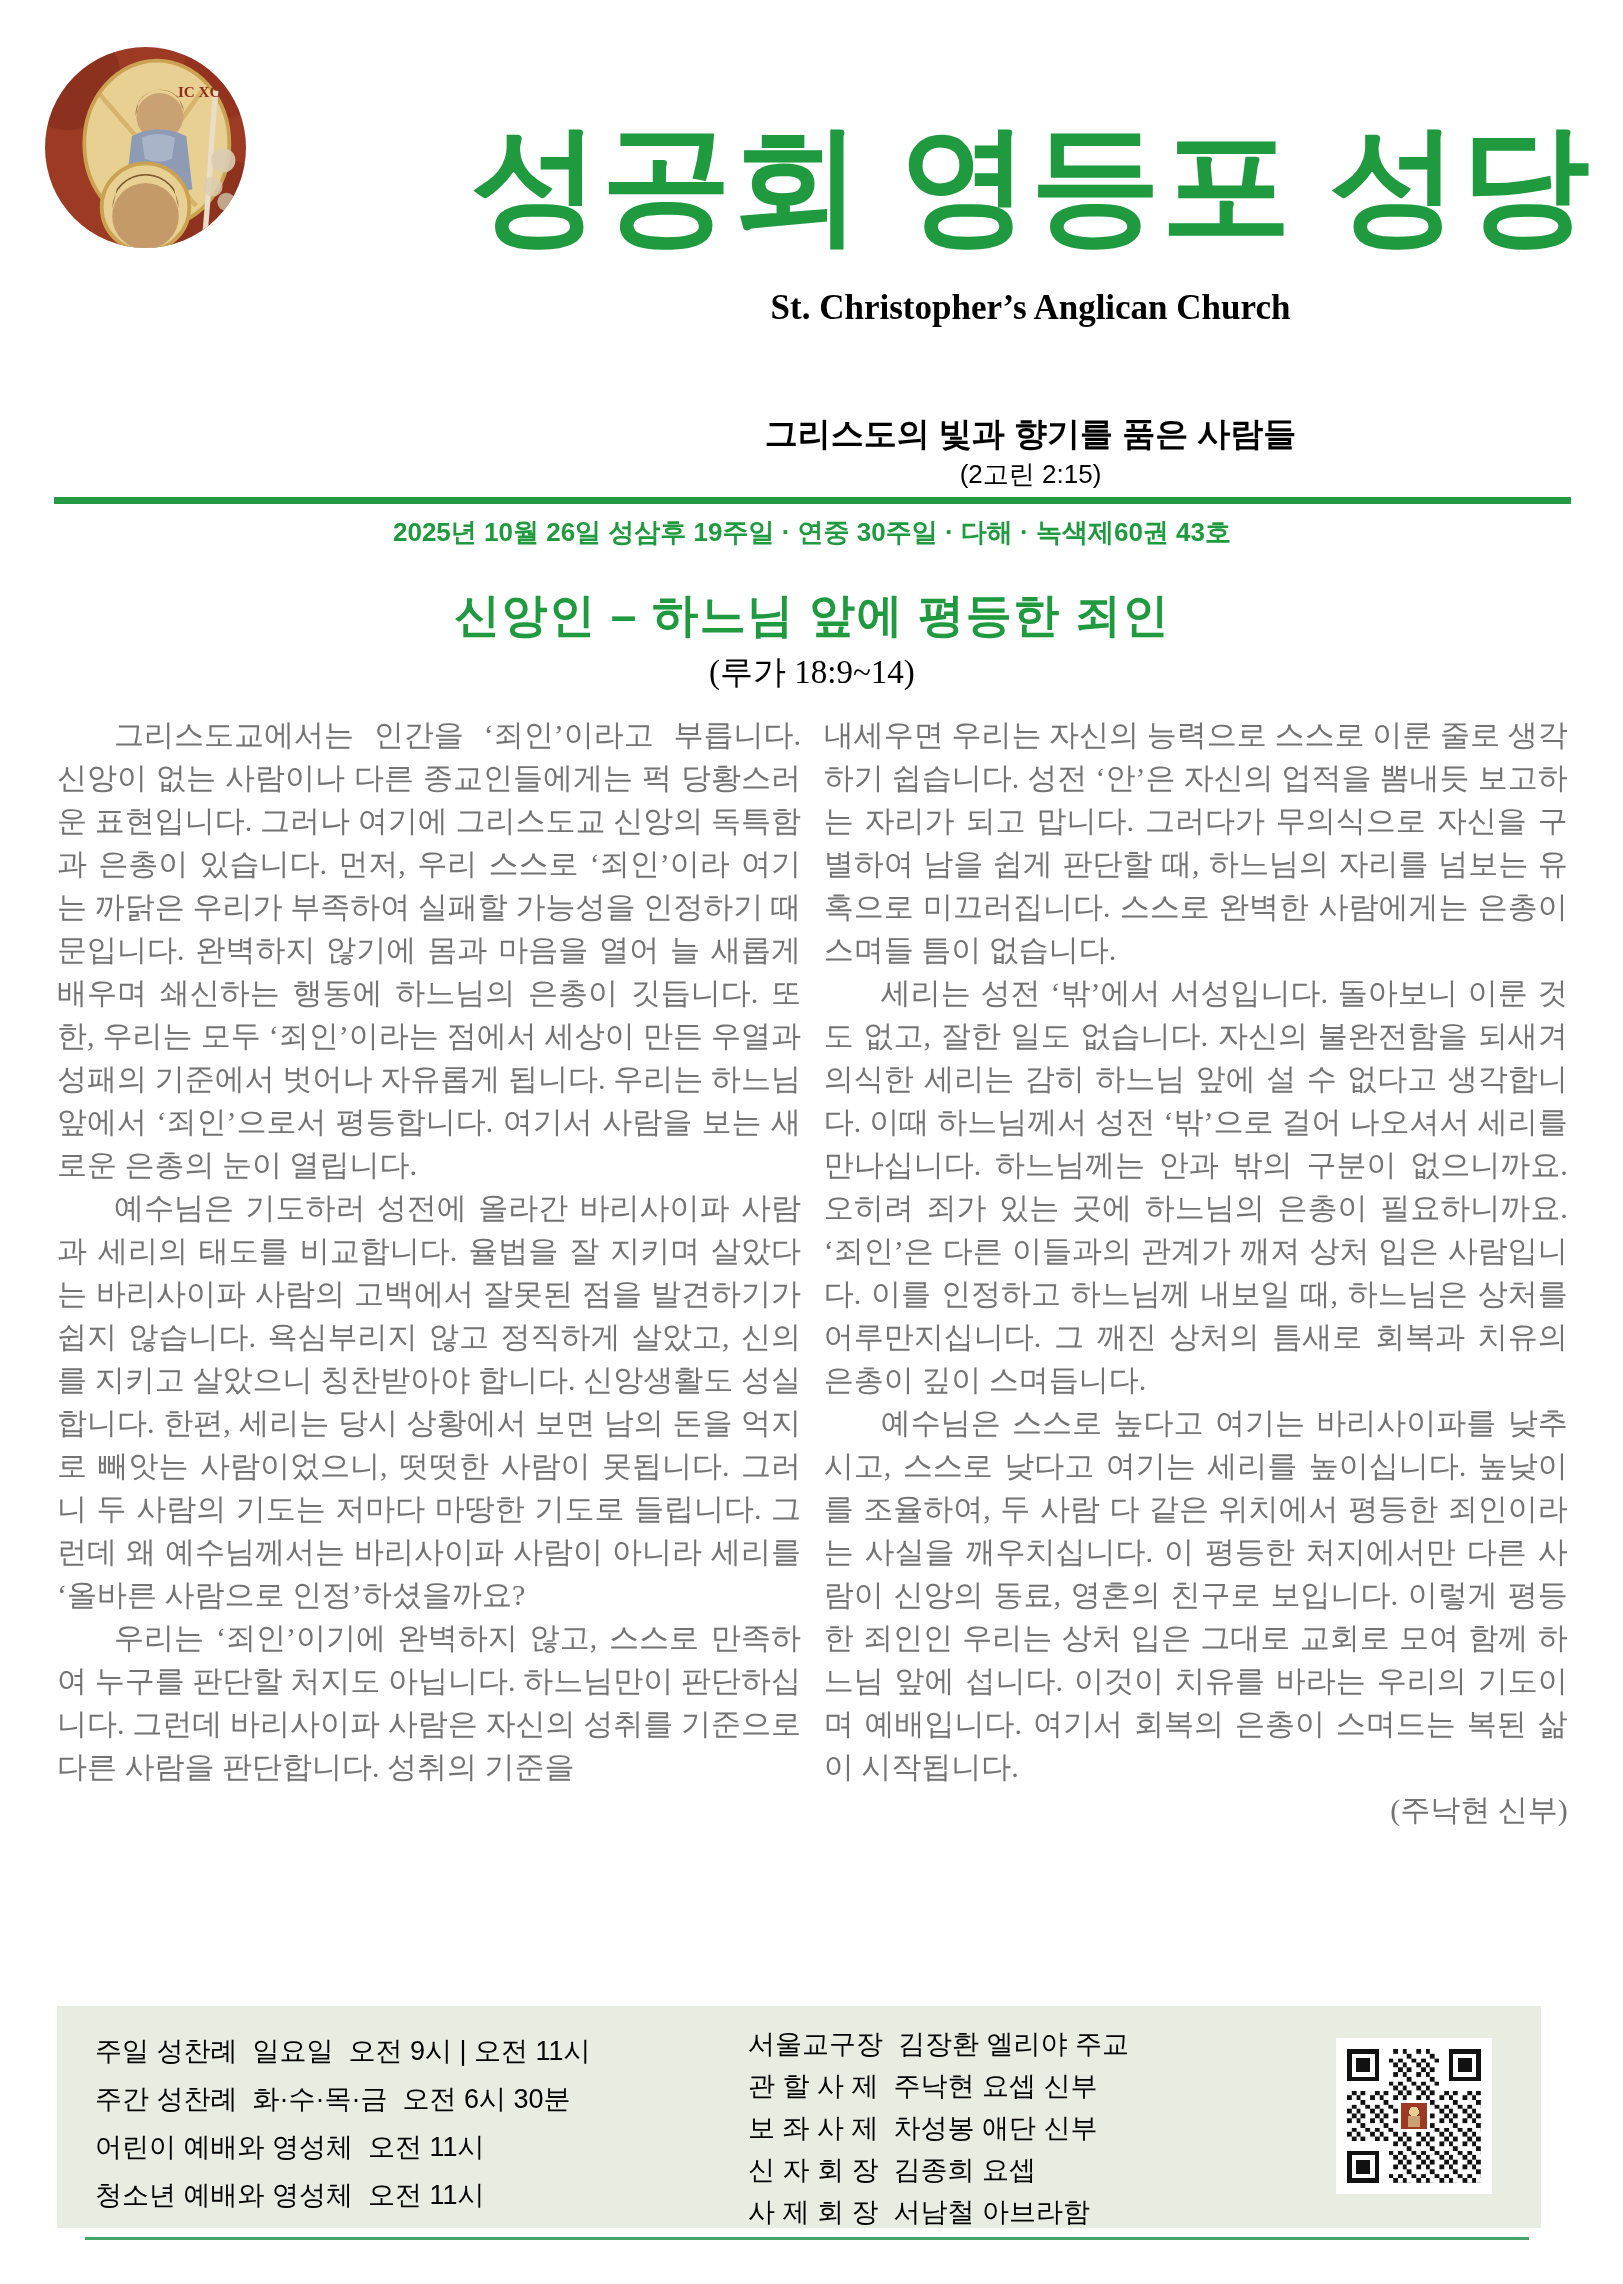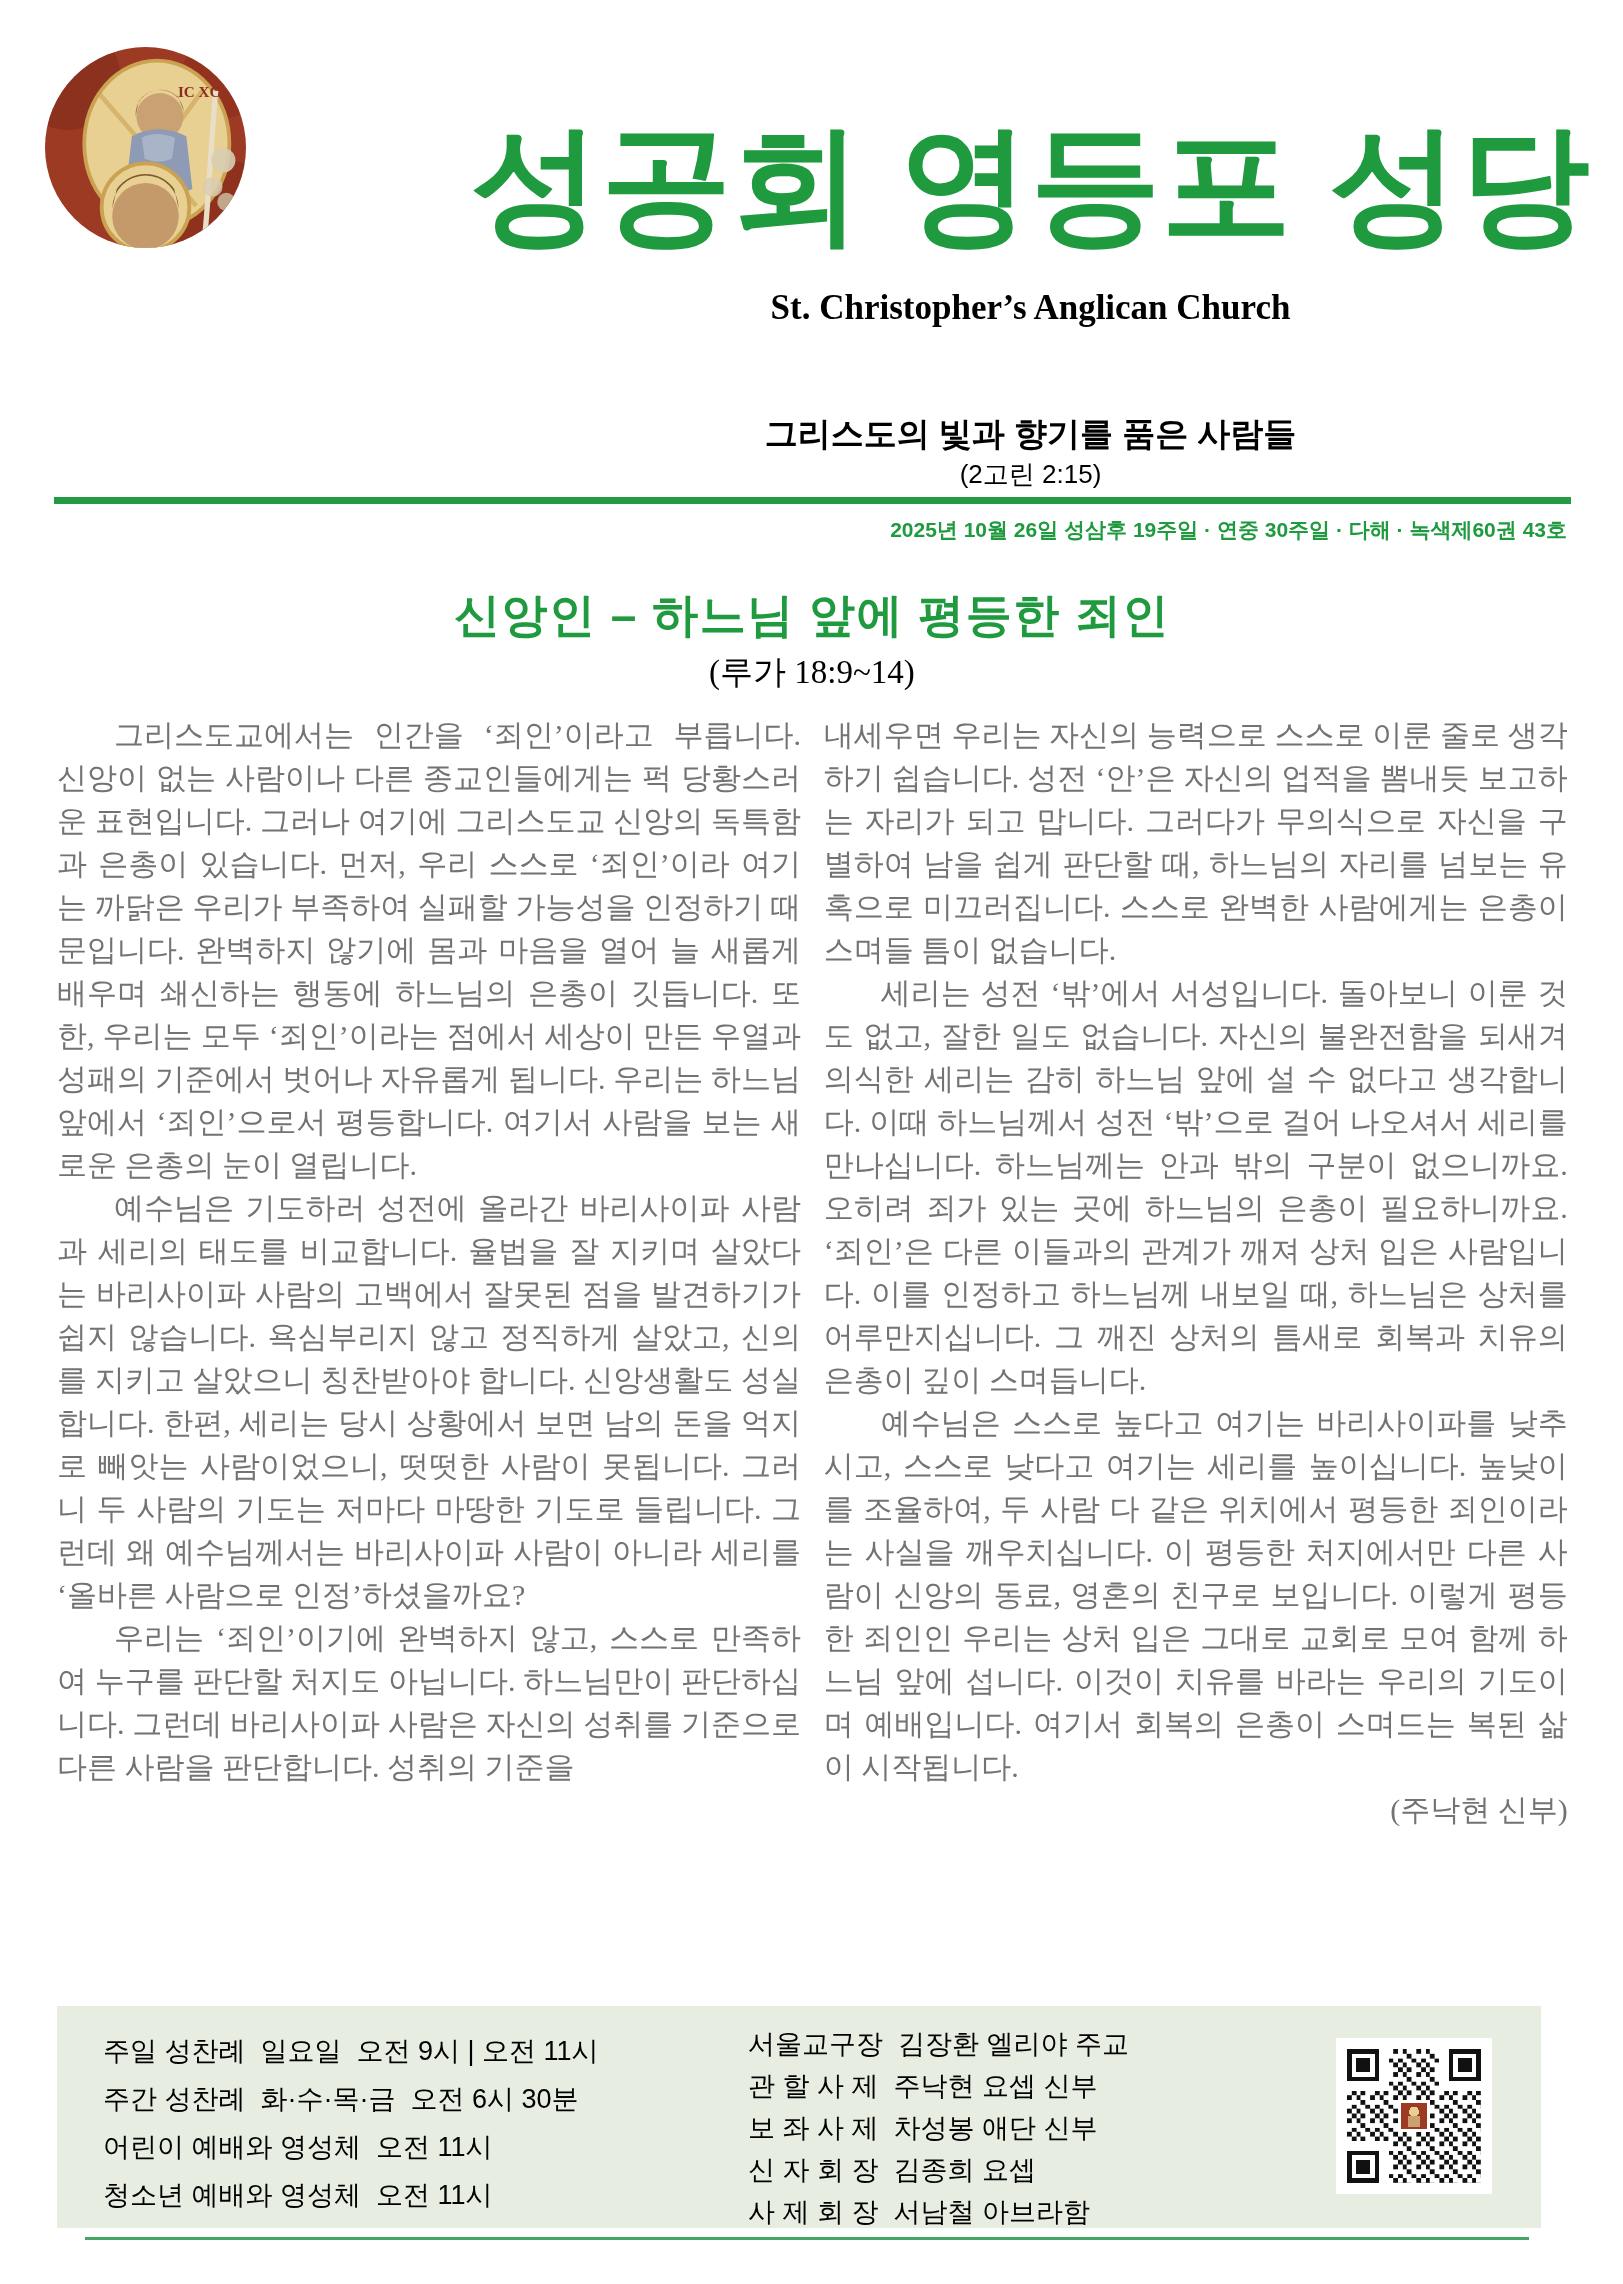--- a/index.html
+++ b/index.html
@@ -38,22 +38,22 @@
   .motto-verse{
     top:459px;
     font-size:26px; font-weight:normal; line-height:1.2;
   }
   .green-bar{
     position:absolute; left:54px; right:53px; top:497px; height:6.8px;
     background:#259a44;
   }
   .issue-row{
     position:absolute; left:57px; right:57px; top:517px;
-    display:flex; justify-content:flex-end;
-    font-size:21px; font-weight:bold; color:#1f9a3f; line-height:1.2;
+    display:flex; justify-content:center;
+    font-size:26px; font-weight:bold; color:#1f9a3f; line-height:1.2;
     white-space:nowrap;
   }
   
   .article-title{
     position:absolute; left:0; top:589px; width:100%;
     text-align:center; font-size:46px; font-weight:bold; color:#1f9a3f;
     line-height:1.15; letter-spacing:1.5px;
   }
   .scripture-ref{
     position:absolute; left:0; top:654px; width:100%;
@@ -69,21 +69,21 @@
   .col{width:744px; text-align:justify;}
   .col p{margin:0; padding:0;}
   .col p.indent{text-indent:1.9em;}
   .byline{text-align:right; margin-top:0;}
   
   .footer-box{
     position:absolute; left:57px; top:2006px; width:1484px; height:222px;
     background:#e7ede1;
   }
   .footer-line{white-space:pre; font-size:27px; color:#000;}
-  .services{position:absolute; left:46px; top:21px; line-height:48px;}
+  .services{position:absolute; left:38px; top:21px; line-height:48px;}
   .clergy{position:absolute; left:691px; top:16.6px; line-height:42px;}
   .qr-box{
     position:absolute; left:1279px; top:32px; width:156px; height:156px;
     background:#ffffff; display:flex; align-items:center; justify-content:center;
   }
   .qr-box svg{width:134px; height:134px;}
   .bottom-line{
     position:absolute; left:85px; top:2237px; width:1444px; height:3px;
     background:#44a566;
   }

